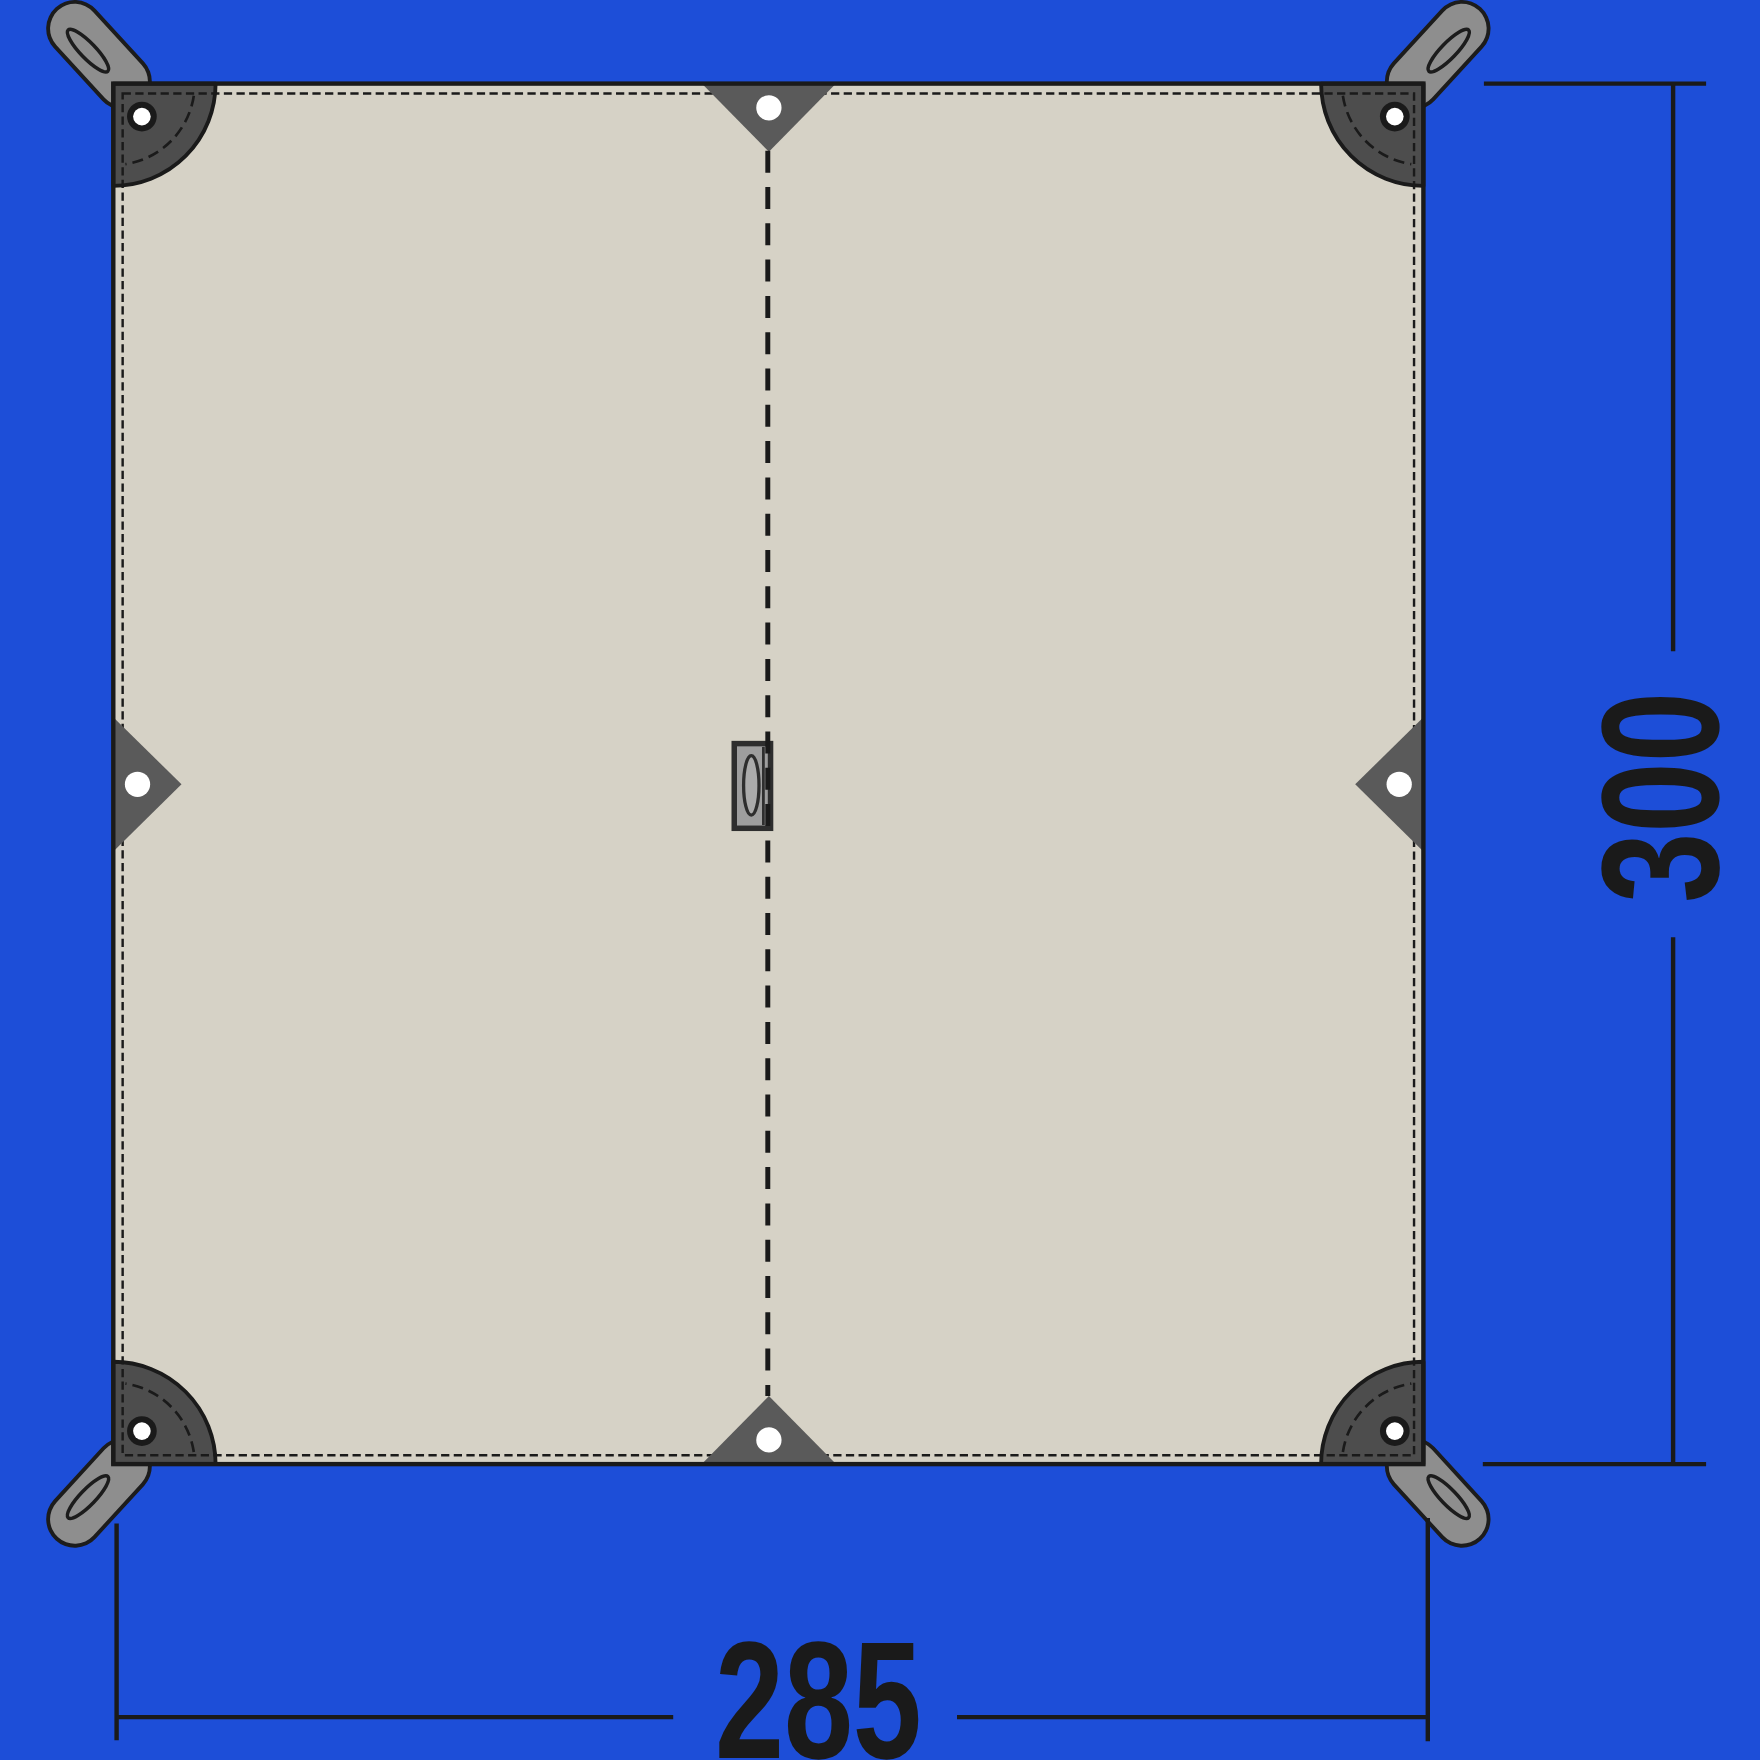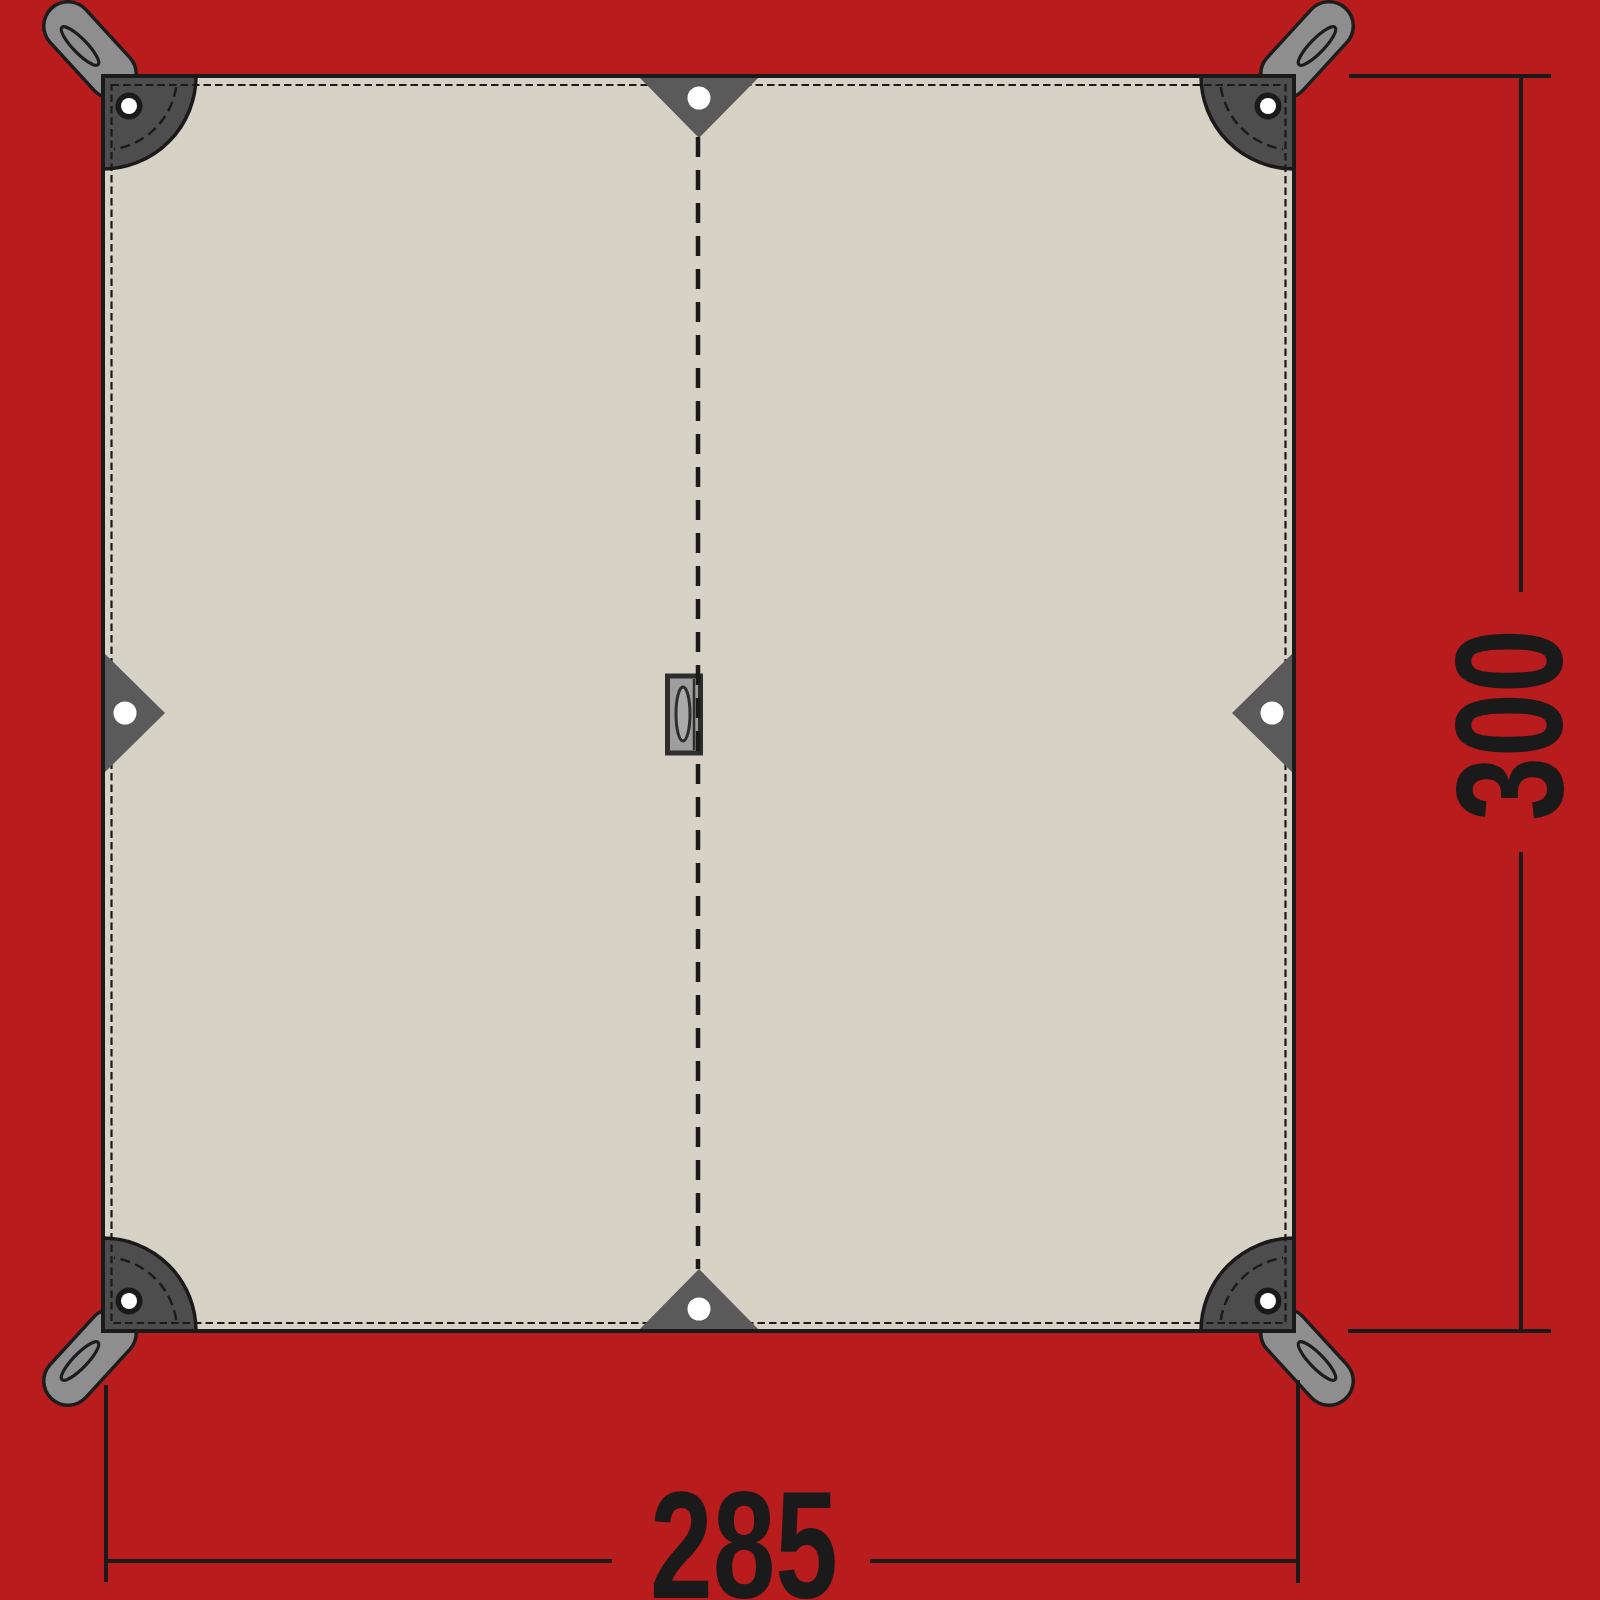--- a/index.html
+++ b/index.html
@@ -7,21 +7,21 @@
     padding: 0;
     background: #ffffff;
     width: 1600px;
     height: 1600px;
     overflow: hidden;
   }
   .diagram-stage {
     position: relative;
     width: 1600px;
     height: 1600px;
-    background: #b91c1c;
+    background: #1d4ed8;
   }
   svg { display: block; }
   .dim-label {
     font-family: "Liberation Sans", "DejaVu Sans", sans-serif;
     font-weight: bold;
     font-size: 152px;
     fill: #1a1a1a;
   }
 </style>
 </head>

